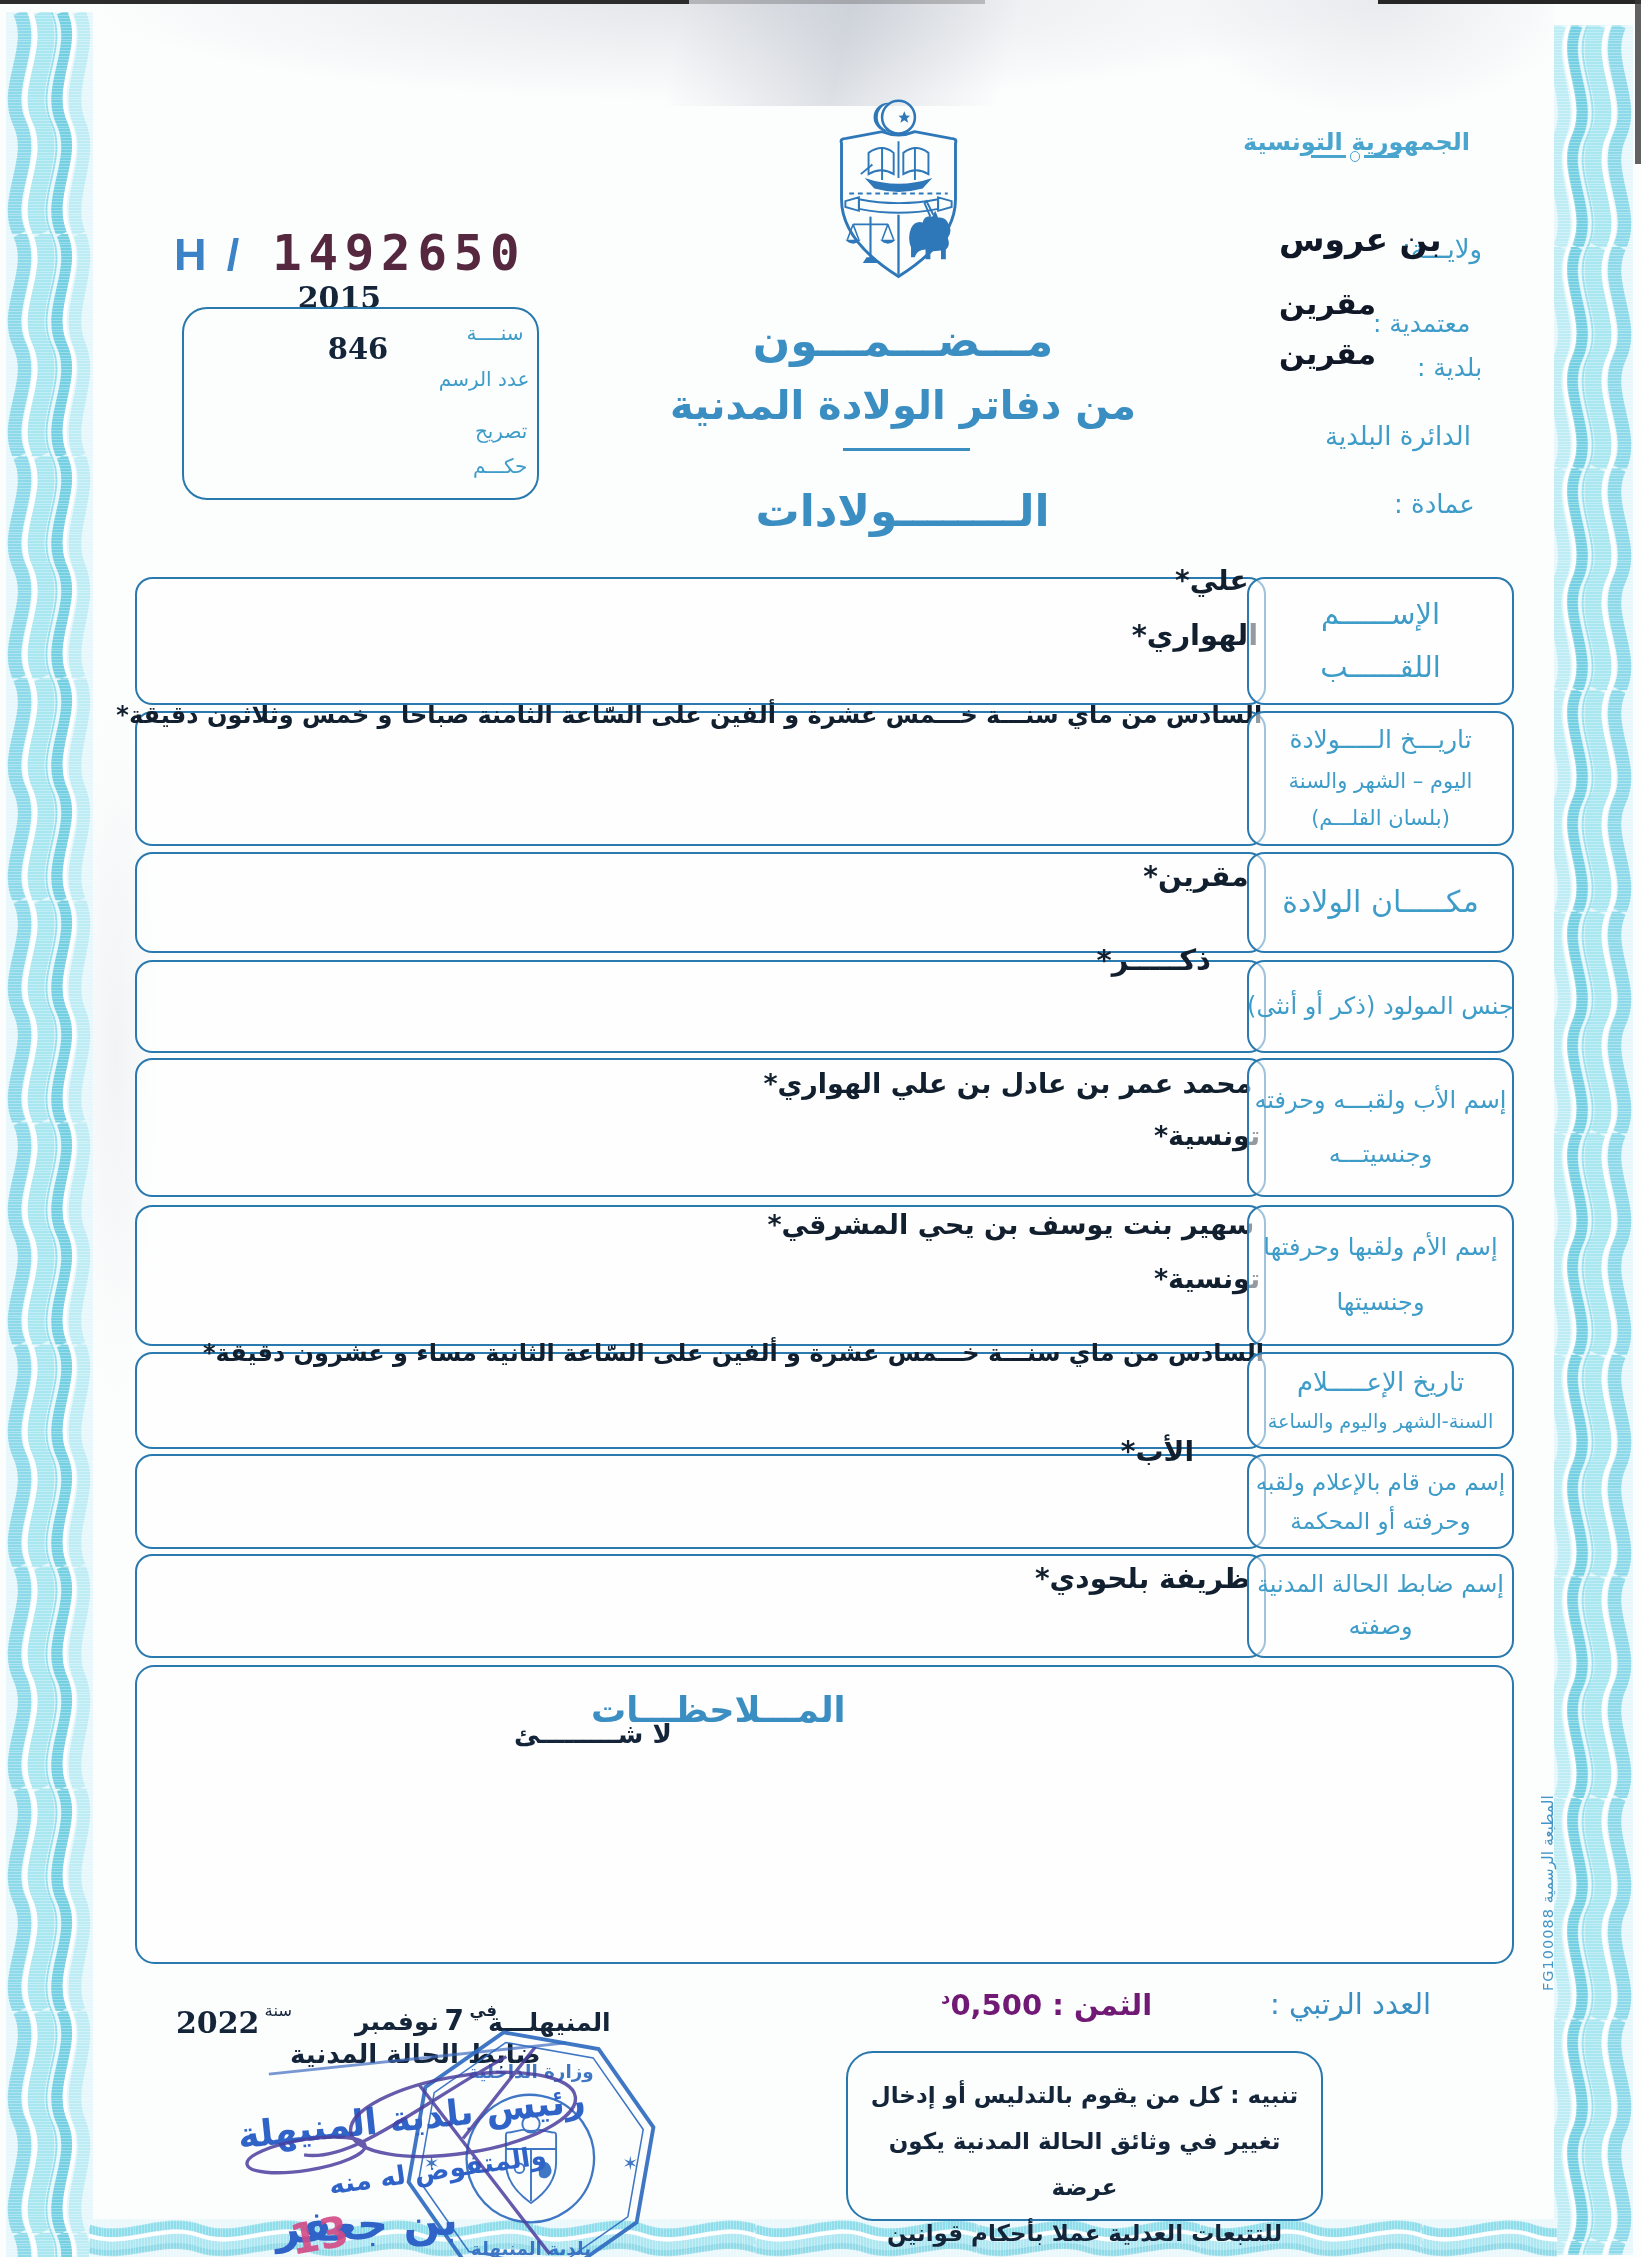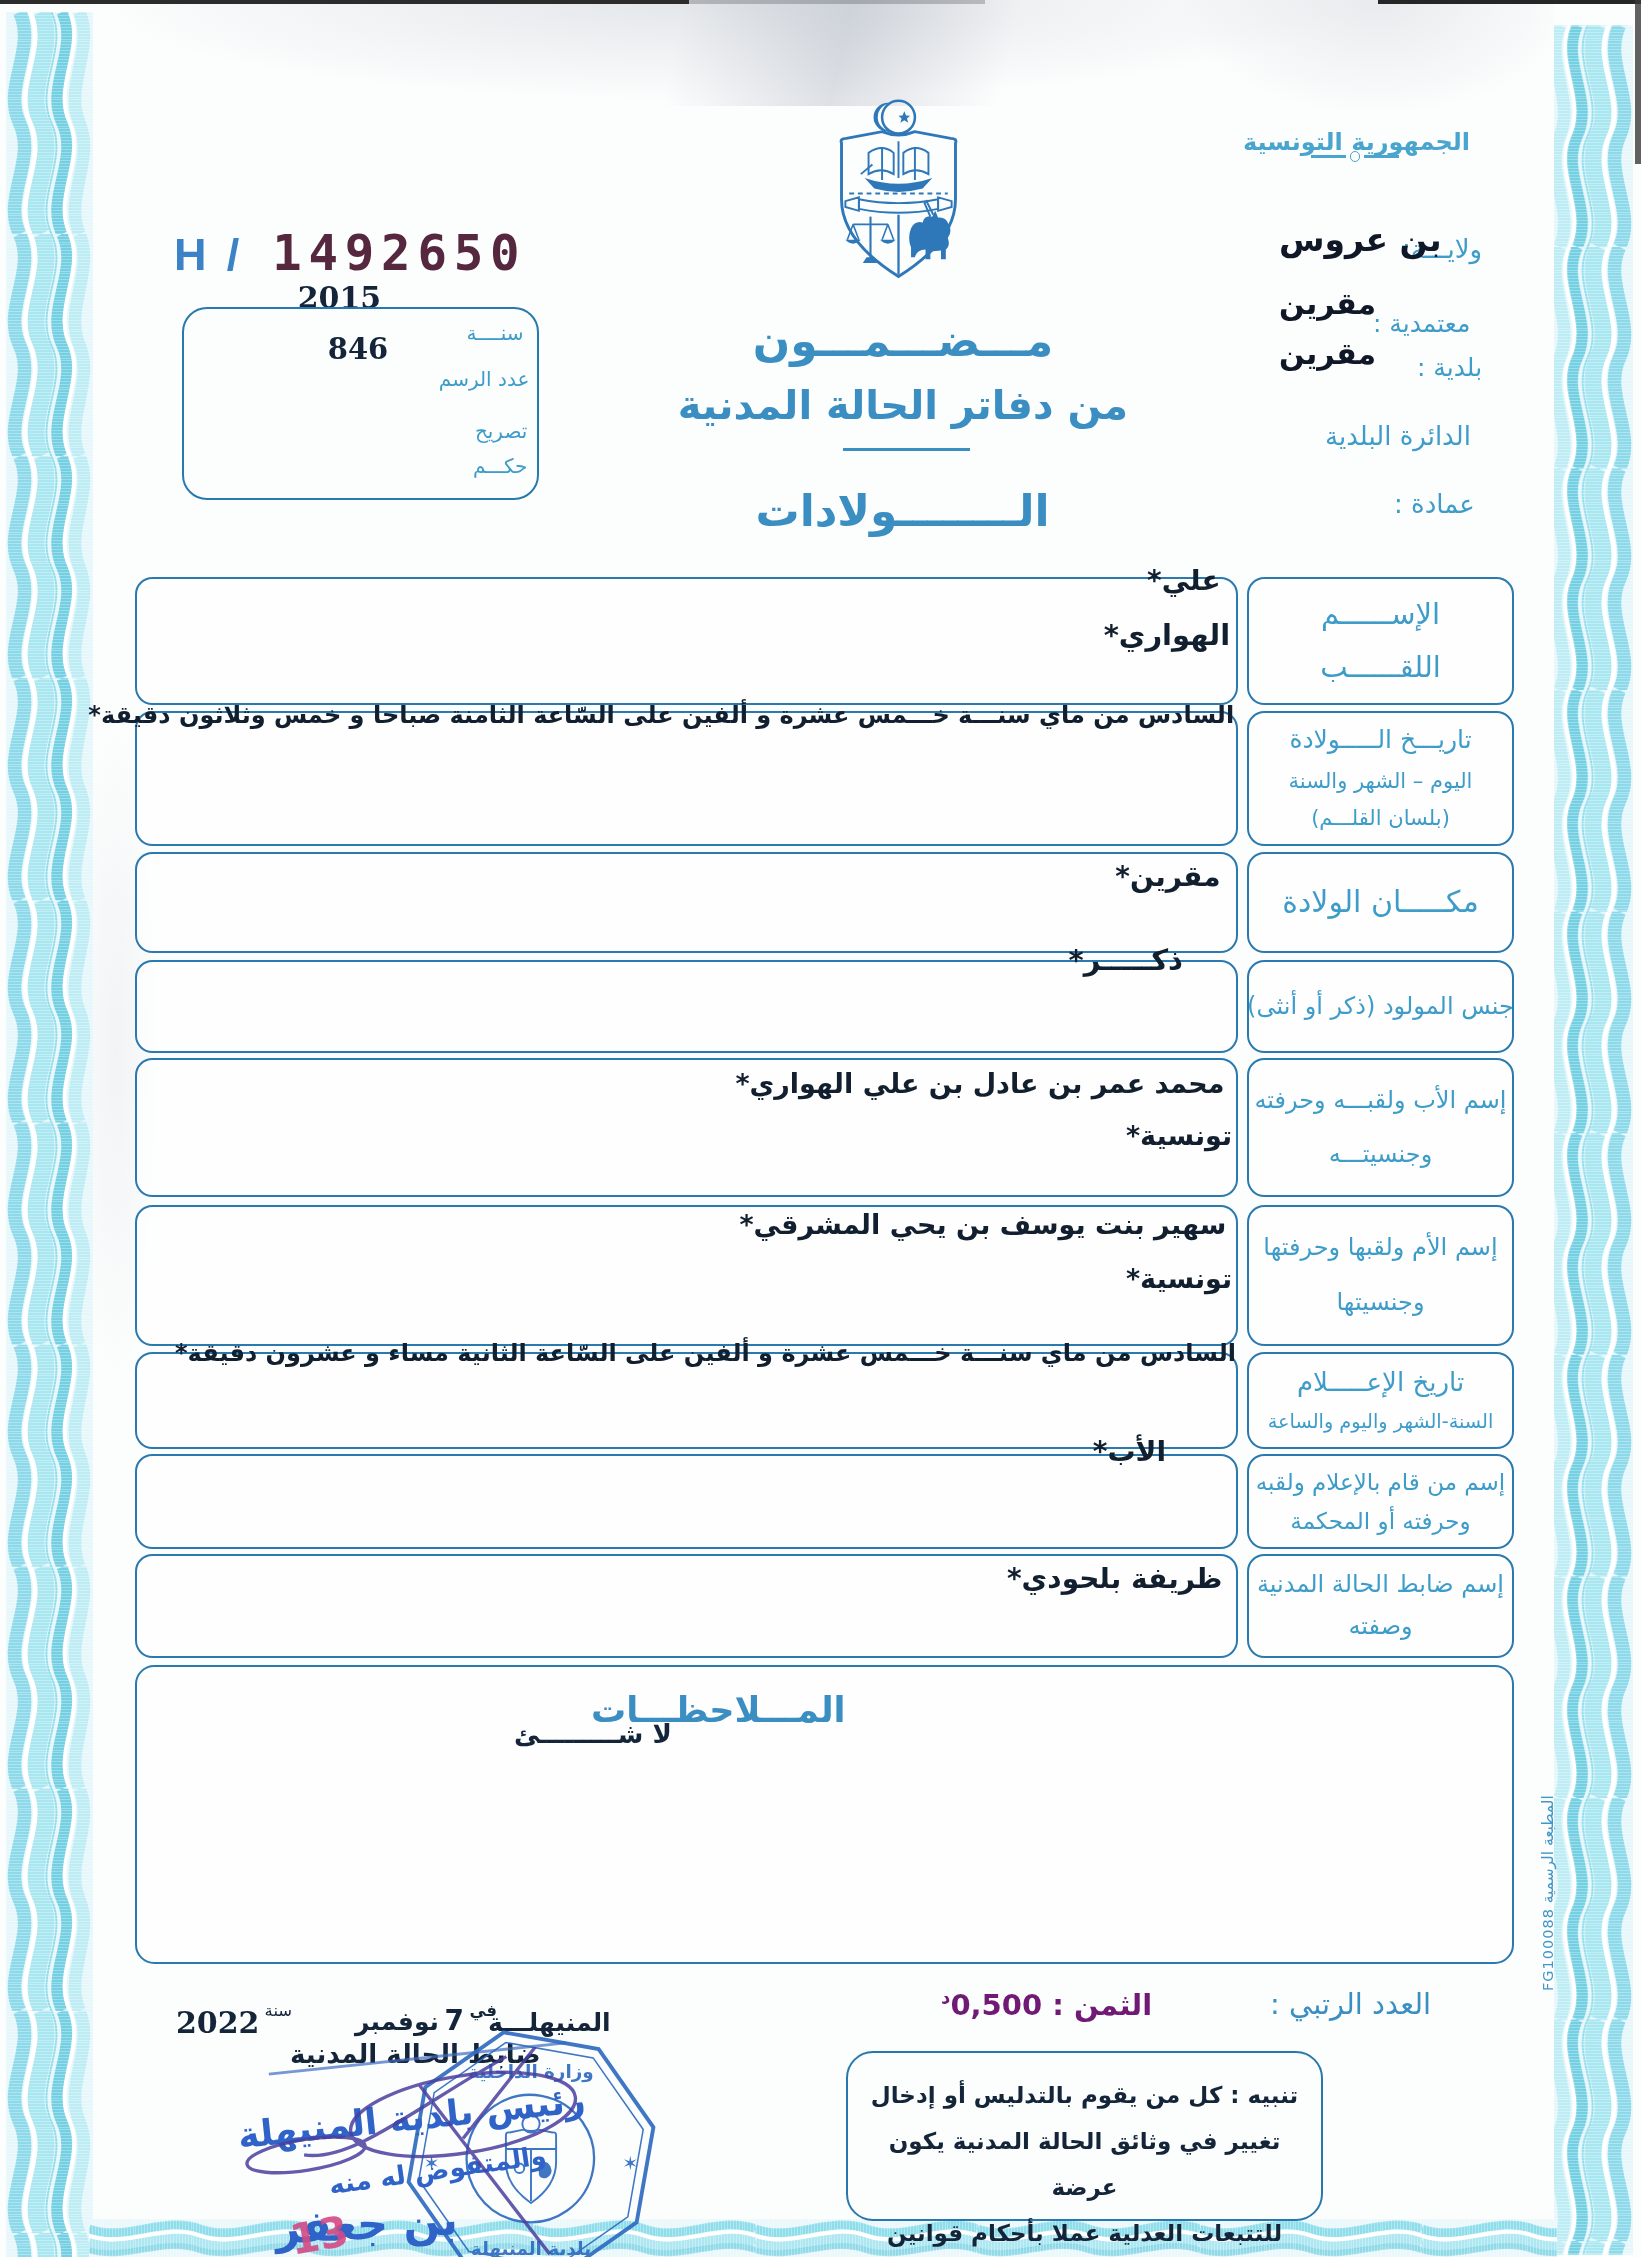--- a/index.html
+++ b/index.html
@@ -58,21 +58,21 @@
   .wilaya-l{left:1402px;top:234px;font-size:26px;}
   .wilaya-v{left:1253px;top:220px;font-size:33px;margin-left:26px;}
   .deleg-l{left:1373px;top:309px;font-size:25px;}
   .deleg-v{left:1279px;top:286px;font-size:30px;}
   .munic-l{left:1417px;top:353px;font-size:25px;}
   .munic-v{left:1279px;top:336px;font-size:30px;}
   .district-l{left:1325px;top:421px;font-size:26px;}
   .imada-l{left:1394px;top:489px;font-size:26px;}
   
   .vbox,.lbox{position:absolute;border:2.9px solid #2b7aaf;border-radius:17.4px;background:rgba(255,255,255,.55);}
-  .vbox{left:135px;width:1099px;}
+  .vbox{left:135px;width:1099px;padding-left:28px;}
   .lbox{left:1247px;width:263px;display:flex;flex-direction:column;justify-content:space-evenly;align-items:center;direction:rtl;}
   .ll{color:#3e9cc9;font-size:24px;white-space:nowrap;text-align:center;line-height:1.15;}
   .vv{position:absolute;direction:rtl;white-space:nowrap;font-weight:bold;color:#111f2e;}
   .fr1{top:577px;height:124px;} .fr1.lbox .ll{font-size:29px;}
   .fr1 .v0{right:15.4px;top:-15.4px;font-size:28px;}
   .fr1 .v1{right:5.8px;top:39px;font-size:29px;text-align:right;}
   .fr2{top:711px;height:131px;}
   .fr2.lbox .l0{font-size:25px;} .fr2.lbox .l1,.fr2.lbox .l2{font-size:21px;}
   .fr2 .v0{right:1.9px;top:-11.6px;font-size:24px;}
   .fr3{top:852px;height:97px;} .fr3.lbox .ll{font-size:30px;}
@@ -230,21 +230,21 @@
         <path d="M20,152 Q28,160 36,152 Z" fill="#2e77b8" stroke="none"></path>
         <path d="M56,152 Q64,160 72,152 Z" fill="#2e77b8" stroke="none"></path>
         <path d="M38,176 L54,176 L50,170 L42,170 Z" fill="#2e77b8" stroke="none"></path>
         <path d="M88,170 L88,160 Q84,150 88,140 Q92,132 100,134 Q102,126 110,128 L113,122 L116,129 Q124,128 127,136 Q131,144 126,150 Q129,158 124,162 L124,172 L119,172 L119,163 L108,164 L108,172 L103,172 L103,162 Q94,162 92,170 Z" fill="#2e77b8" stroke="none"></path>
         <path d="M108,128 L102,114 L104,112 L111,126" stroke-width="2"></path>
       </g>
     </svg>
   </div>
 
   <div class="title1">مـــضـــمـــون</div>
-  <div class="title2">من دفاتر الحالة المدنية</div>
+  <div class="title2">من دفاتر الولادة المدنية</div>
   <div class="title2-underline"></div>
   <div class="title3">الــــــــولادات</div>
 
   <span class="adm-lab wilaya-l">ولايـــة:</span>
   <span class="adm-val wilaya-v">بن عروس</span>
   <span class="adm-lab deleg-l">معتمدية :</span>
   <span class="adm-val deleg-v">مقرين</span>
   <span class="adm-lab munic-l">بلدية :</span>
   <span class="adm-val munic-v">مقرين</span>
   <span class="adm-lab district-l">الدائرة البلدية</span>

